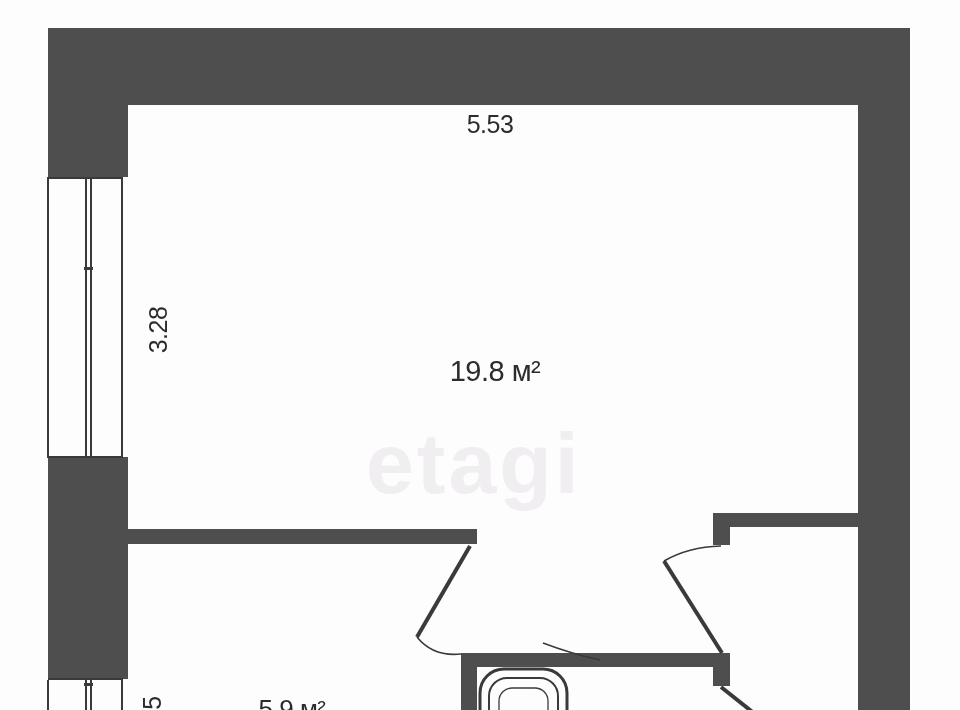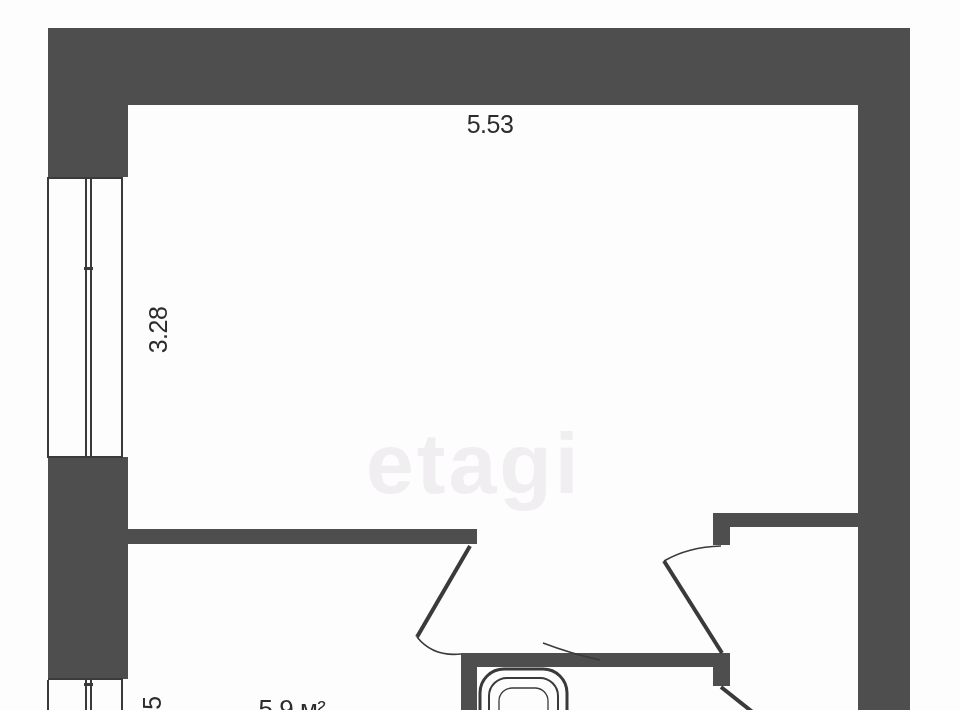--- a/index.html
+++ b/index.html
@@ -74,19 +74,20 @@
       <rect x="480" y="669" width="87" height="70" rx="24" fill="none" stroke="#3a3a3a" stroke-width="3"></rect>
       <rect x="489" y="678" width="69" height="62" rx="18" fill="none" stroke="#3a3a3a" stroke-width="2"></rect>
       <rect x="499" y="688" width="49" height="52" rx="13" fill="none" stroke="#3a3a3a" stroke-width="1.3"></rect>
     </g>
   </svg>
 
   <div class="dim txt" style="left:420px;top:111px;width:140px;">5.53</div>
 
   <div class="dim vert txt" style="left:108px;top:317px;width:100px;height:26px;">3.28</div>
 
+  <div class="dim area-label txt" style="left:415px;top:358px;width:160px;">19.8 м²</div>
 
 
   <div class="dim area-label txt" style="left:227px;top:696px;width:130px;font-size:26px;">5.9 м²</div>
 
   <div class="dim vert txt" style="left:102px;top:690px;width:100px;height:26px;">5</div>
 
 </div>
 
 </body></html>

